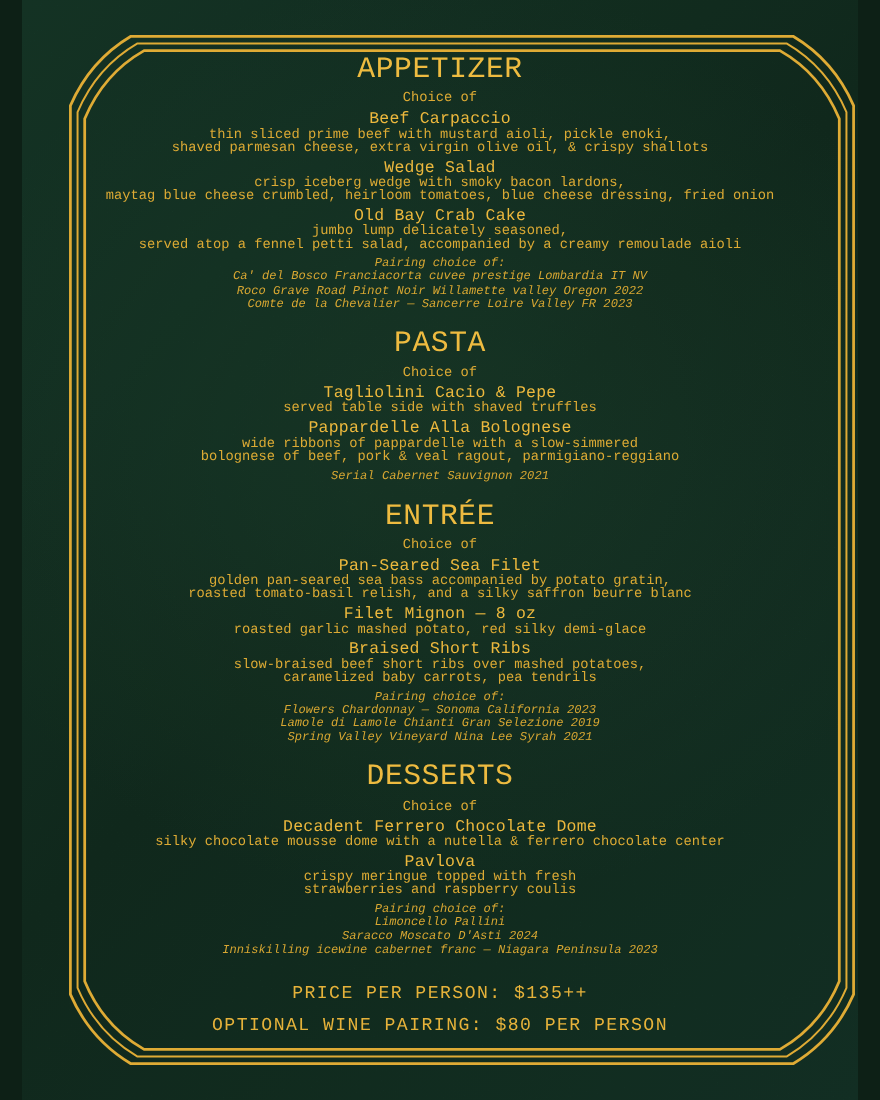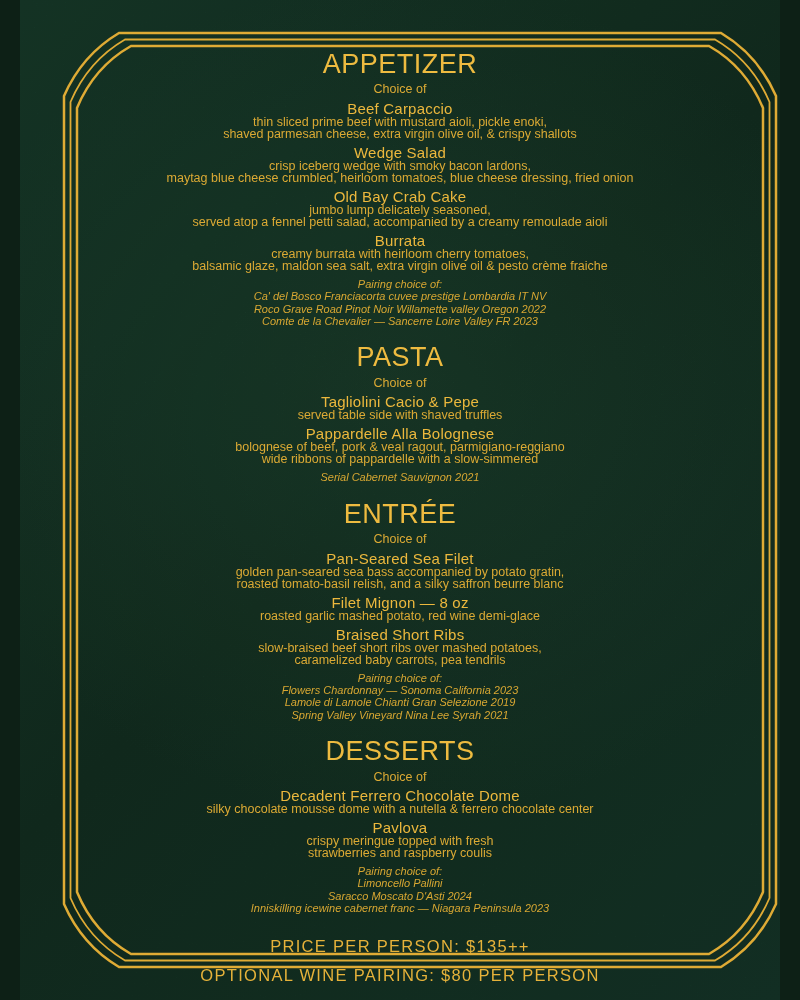--- a/index.html
+++ b/index.html
@@ -4,21 +4,21 @@
 <style>
   html,body{margin:0;padding:0;background:#0d2016;}
   .page{
     position:relative;
     width:760px;height:1000px;
     margin:0 auto;
     background:
       radial-gradient(ellipse 90% 60% at 50% 40%, rgba(46,96,68,.28), rgba(0,0,0,0) 70%),
       linear-gradient(135deg,#183d2c 0%, #143122 48%, #16382a 100%);
     overflow:hidden;
-    font-family:Liberation Sans, sans-serif;
+    font-family:Liberation Mono, monospace;
   }
   .texture{position:absolute;inset:0;opacity:.16;pointer-events:none;}
   .frame{position:absolute;inset:0;pointer-events:none;}
   .menu-content{
     position:absolute;inset:0;
     padding-top:50px;
     display:flex;flex-direction:column;align-items:center;
     text-align:center;
     color:#e2ae37;
   }
@@ -83,67 +83,62 @@
         <div class="desc-line">crisp iceberg wedge with smoky bacon lardons,</div>
         <div class="desc-line">maytag blue cheese crumbled, heirloom tomatoes, blue cheese dressing, fried onion</div>
       </div>
 
       <div class="menu-item">
         <div class="item-name">Old Bay Crab Cake</div>
         <div class="desc-line">jumbo lump delicately seasoned,</div>
         <div class="desc-line">served atop a fennel petti salad, accompanied by a creamy remoulade aioli</div>
       </div>
 
-      <div class="menu-item">
-        <div class="item-name">Burrata</div>
-        <div class="desc-line">creamy burrata with heirloom cherry tomatoes,</div>
-        <div class="desc-line">balsamic glaze, maldon sea salt, extra virgin olive oil &amp; pesto crème fraiche</div>
-      </div>
 
       <div class="pairing-block">
         <div class="pairing-label">Pairing choice of:</div>
         <div class="pairing-line">Ca' del Bosco Franciacorta cuvee prestige Lombardia IT NV</div>
         <div class="pairing-line">Roco Grave Road Pinot Noir Willamette valley Oregon 2022</div>
         <div class="pairing-line">Comte de la Chevalier — Sancerre Loire Valley FR 2023</div>
       </div>
     </div>
 
     <div class="section">
       <div class="section-title">PASTA</div>
       <div class="choice-of">Choice of</div>
 
       <div class="menu-item">
         <div class="item-name">Tagliolini Cacio &amp; Pepe</div>
         <div class="desc-line">served table side with shaved truffles</div>
       </div>
 
       <div class="menu-item">
         <div class="item-name">Pappardelle Alla Bolognese</div>
+        <div class="desc-line">wide ribbons of pappardelle with a slow-simmered</div>
         <div class="desc-line">bolognese of beef, pork &amp; veal ragout, parmigiano-reggiano</div>
-        <div class="desc-line">wide ribbons of pappardelle with a slow-simmered</div>
       </div>
 
       <div class="pairing-block">
         <div class="pairing-line">Serial Cabernet Sauvignon 2021</div>
       </div>
     </div>
 
     <div class="section">
       <div class="section-title">ENTRÉE</div>
       <div class="choice-of">Choice of</div>
 
       <div class="menu-item">
         <div class="item-name">Pan-Seared Sea Filet</div>
         <div class="desc-line">golden pan-seared sea bass accompanied by potato gratin,</div>
         <div class="desc-line">roasted tomato-basil relish, and a silky saffron beurre blanc</div>
       </div>
 
       <div class="menu-item">
         <div class="item-name">Filet Mignon — 8 oz</div>
-        <div class="desc-line">roasted garlic mashed potato, red wine demi-glace</div>
+        <div class="desc-line">roasted garlic mashed potato, red silky demi-glace</div>
       </div>
 
       <div class="menu-item">
         <div class="item-name">Braised Short Ribs</div>
         <div class="desc-line">slow-braised beef short ribs over mashed potatoes,</div>
         <div class="desc-line">caramelized baby carrots, pea tendrils</div>
       </div>
 
       <div class="pairing-block">
         <div class="pairing-label">Pairing choice of:</div>

